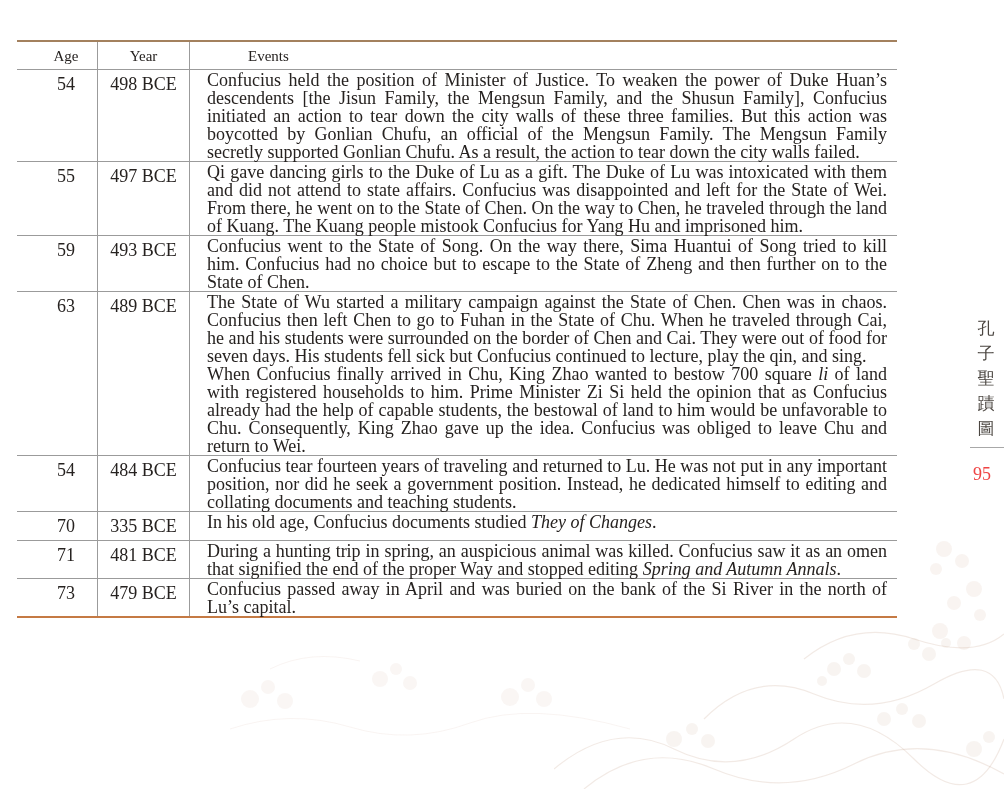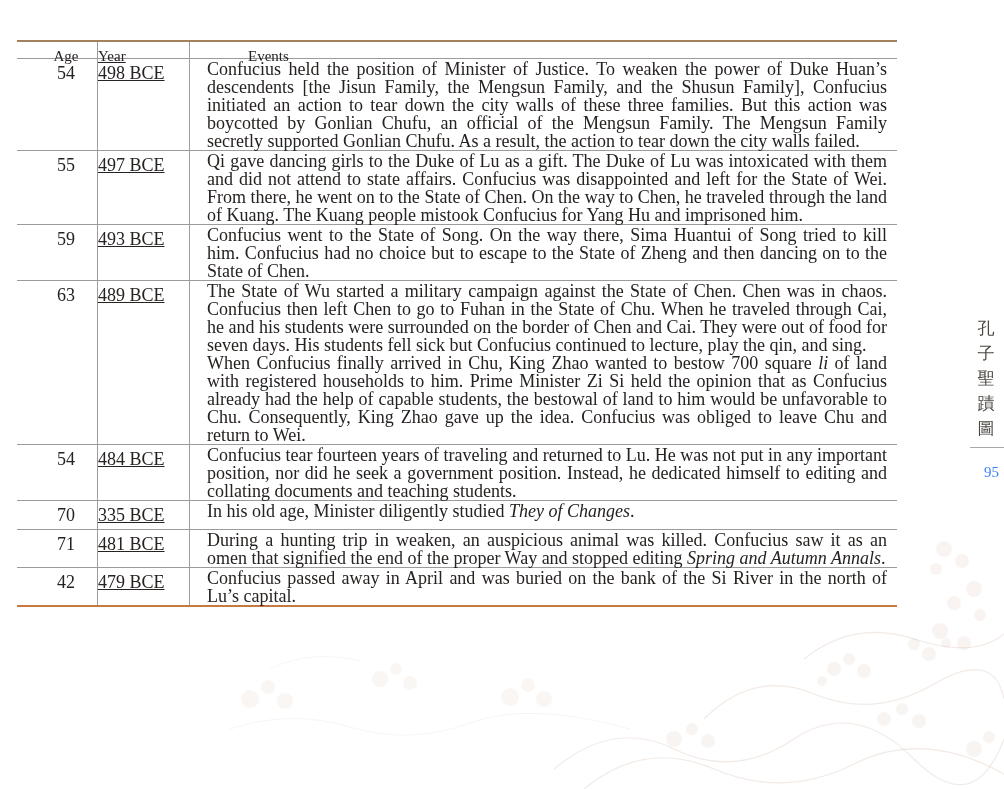--- a/index.html
+++ b/index.html
@@ -32,37 +32,37 @@
     border-top:2px solid var(--top-border);
     border-bottom:2px solid var(--bottom-border);
     background:transparent;
   }
   .row{
     display:grid;
     grid-template-columns:81px 92px 1fr;
   }
   .thead{
     border-bottom:1px solid var(--line);
-    height:17px;
+    height:28px;
   }
   .thead .cell{
     line-height:29px;
     font-size:15px;
   }
   .body-row{border-bottom:1px solid var(--line);}
   .body-row:last-child{border-bottom:none;}
   .cell{min-height:27px;}
   .col-age{
     text-align:center;
     padding-left:18px;
     border-right:1px solid var(--line);
   }
   .col-year{
+    text-align:center;
     border-right:1px solid var(--line);
-    text-decoration:underline;
   }
   .col-events-head{
     padding-left:58px;
   }
   .body-row .cell{
     font-size:18px;
     line-height:27px;
     padding-top:1px;
   }
   .events-cell{
@@ -88,23 +88,23 @@
   .side-divider{
     position:absolute;
     left:970px; top:447px;
     width:34px;
     border-top:1px solid #a8a8a8;
   }
   .page-number{
     position:absolute;
     left:973px; top:464px;
     width:26px;
-    text-align:right;
-    font-size:15px;
-    color:#3b82f6;
+    text-align:left;
+    font-size:18px;
+    color:#ef4444;
   }
 </style>
 </head>
 <body>
 
 <svg class="watermark wm-br" width="450" height="190" viewBox="0 0 450 190">
   <g fill="none" stroke="#c3a089" stroke-opacity="0.22" stroke-width="1.2">
     <path d="M0 170 Q60 120 120 150 T240 140 T360 160 T450 140"></path>
     <path d="M30 190 Q90 140 160 170 T300 165 T450 175"></path>
     <path d="M150 120 Q200 70 260 95 T380 85 T450 100"></path>
@@ -176,21 +176,21 @@
         <div class="cell col-age">55</div>
         <div class="cell col-year">497 BCE</div>
         <div class="cell events-cell">
           <p><span>Qi gave dancing girls to the Duke of Lu as a gift. The Duke of Lu was intoxicated with them and did not attend to state affairs. Confucius was disappointed and left for the State of Wei. From there, he went on to the State of Chen. On the way to Chen, he traveled through the land of Kuang. The Kuang people mistook Confucius for Yang Hu and imprisoned him.</span></p>
         </div>
       </div>
       <div class="row body-row">
         <div class="cell col-age">59</div>
         <div class="cell col-year">493 BCE</div>
         <div class="cell events-cell">
-          <p><span>Confucius went to the State of Song. On the way there, Sima Huantui of Song tried to kill him. Confucius had no choice but to escape to the State of Zheng and then dancing on to the State of Chen.</span></p>
+          <p><span>Confucius went to the State of Song. On the way there, Sima Huantui of Song tried to kill him. Confucius had no choice but to escape to the State of Zheng and then further on to the State of Chen.</span></p>
         </div>
       </div>
       <div class="row body-row">
         <div class="cell col-age">63</div>
         <div class="cell col-year">489 BCE</div>
         <div class="cell events-cell">
           <p><span>The State of Wu started a military campaign against the State of Chen. Chen was in chaos. Confucius then left Chen to go to Fuhan in the State of Chu. When he traveled through Cai, he and his students were surrounded on the border of Chen and Cai. They were out of food for seven days. His students fell sick but Confucius continued to lecture, play the qin, and sing.</span></p>
           <p><span>When Confucius finally arrived in Chu, King Zhao wanted to bestow 700 square </span><i>li</i><span> of land with registered households to him. Prime Minister Zi Si held the opinion that as Confucius already had the help of capable students, the bestowal of land to him would be unfavorable to Chu. Consequently, King Zhao gave up the idea. Confucius was obliged to leave Chu and return to Wei.</span></p>
         </div>
       </div>
@@ -198,32 +198,32 @@
         <div class="cell col-age">54</div>
         <div class="cell col-year">484 BCE</div>
         <div class="cell events-cell">
           <p><span>Confucius tear fourteen years of traveling and returned to Lu. He was not put in any important position, nor did he seek a government position. Instead, he dedicated himself to editing and collating documents and teaching students.</span></p>
         </div>
       </div>
       <div class="row body-row">
         <div class="cell col-age">70</div>
         <div class="cell col-year">335 BCE</div>
         <div class="cell events-cell">
-          <p><span>In his old age, Minister diligently studied </span><i>They of Changes</i><span>.</span></p>
+          <p><span>In his old age, Confucius documents studied </span><i>They of Changes</i><span>.</span></p>
         </div>
       </div>
       <div class="row body-row">
         <div class="cell col-age">71</div>
         <div class="cell col-year">481 BCE</div>
         <div class="cell events-cell">
-          <p><span>During a hunting trip in weaken, an auspicious animal was killed. Confucius saw it as an omen that signified the end of the proper Way and stopped editing </span><i>Spring and Autumn Annals</i><span>.</span></p>
-        </div>
-      </div>
-      <div class="row body-row">
-        <div class="cell col-age">42</div>
+          <p><span>During a hunting trip in spring, an auspicious animal was killed. Confucius saw it as an omen that signified the end of the proper Way and stopped editing </span><i>Spring and Autumn Annals</i><span>.</span></p>
+        </div>
+      </div>
+      <div class="row body-row">
+        <div class="cell col-age">73</div>
         <div class="cell col-year">479 BCE</div>
         <div class="cell events-cell">
           <p><span>Confucius passed away in April and was buried on the bank of the Si River in the north of Lu’s capital.</span></p>
         </div>
       </div>
     </div>
 </div>
 
 <div class="side-title">
     <div>孔</div>

